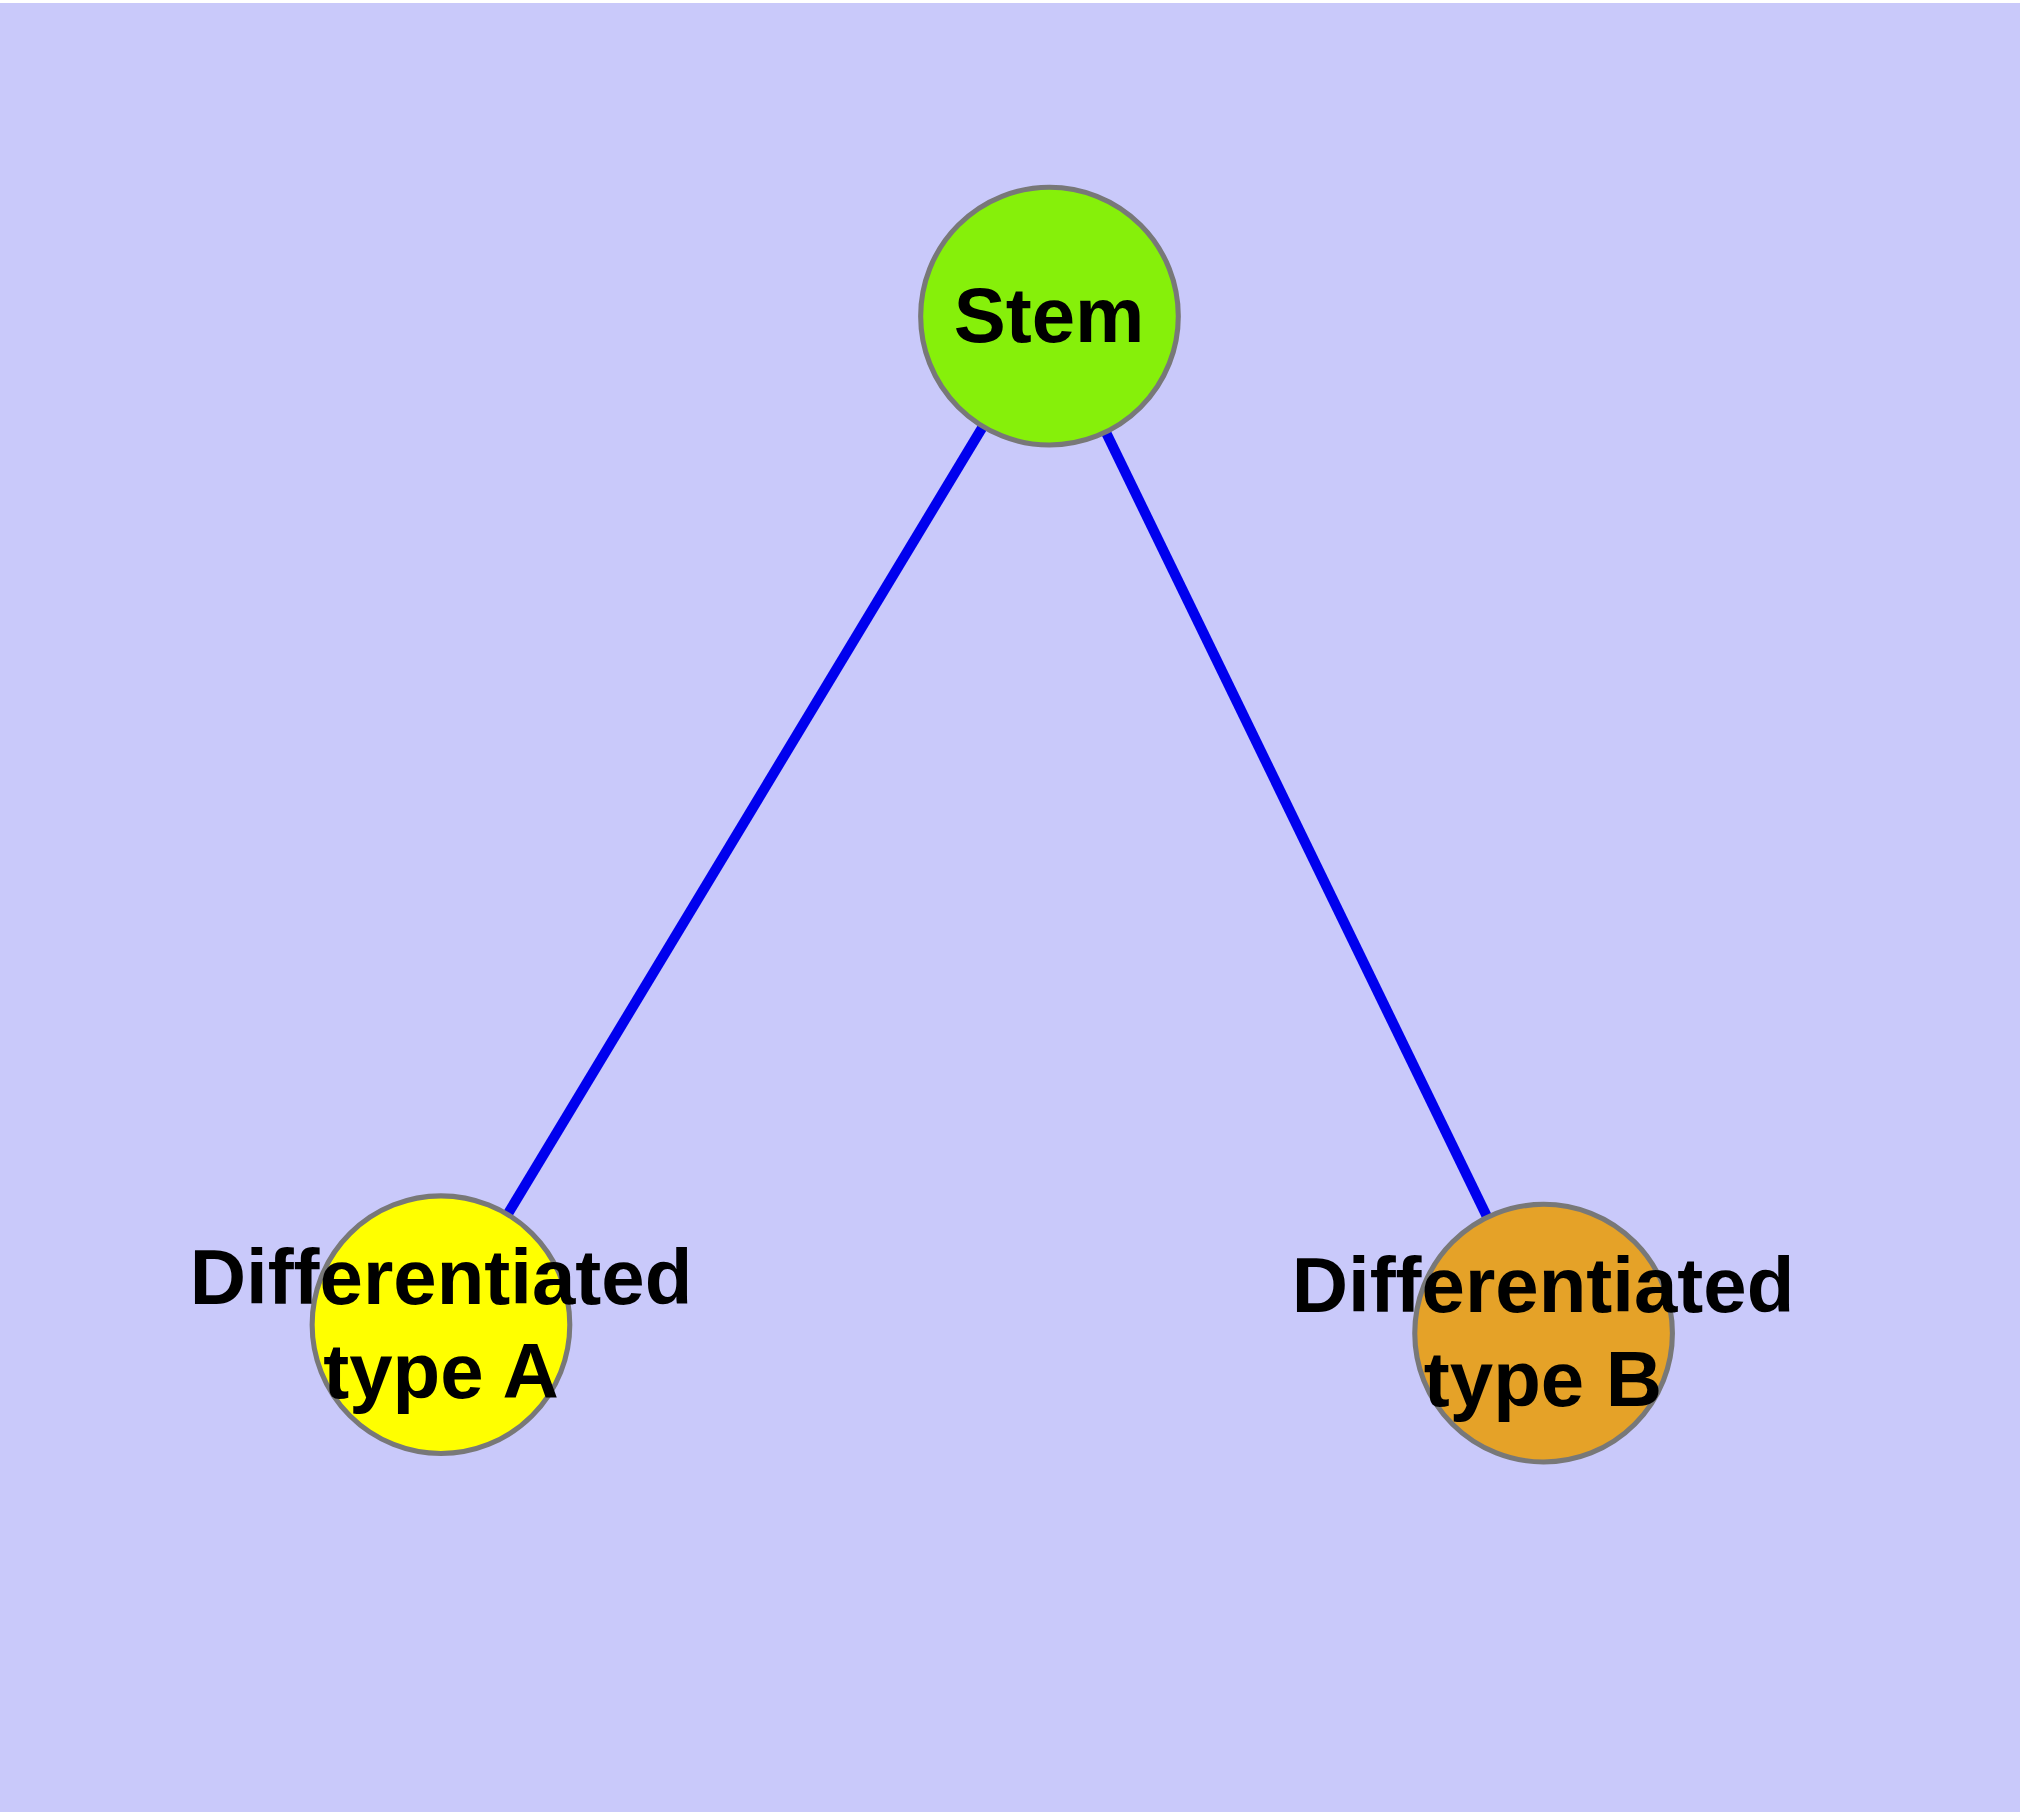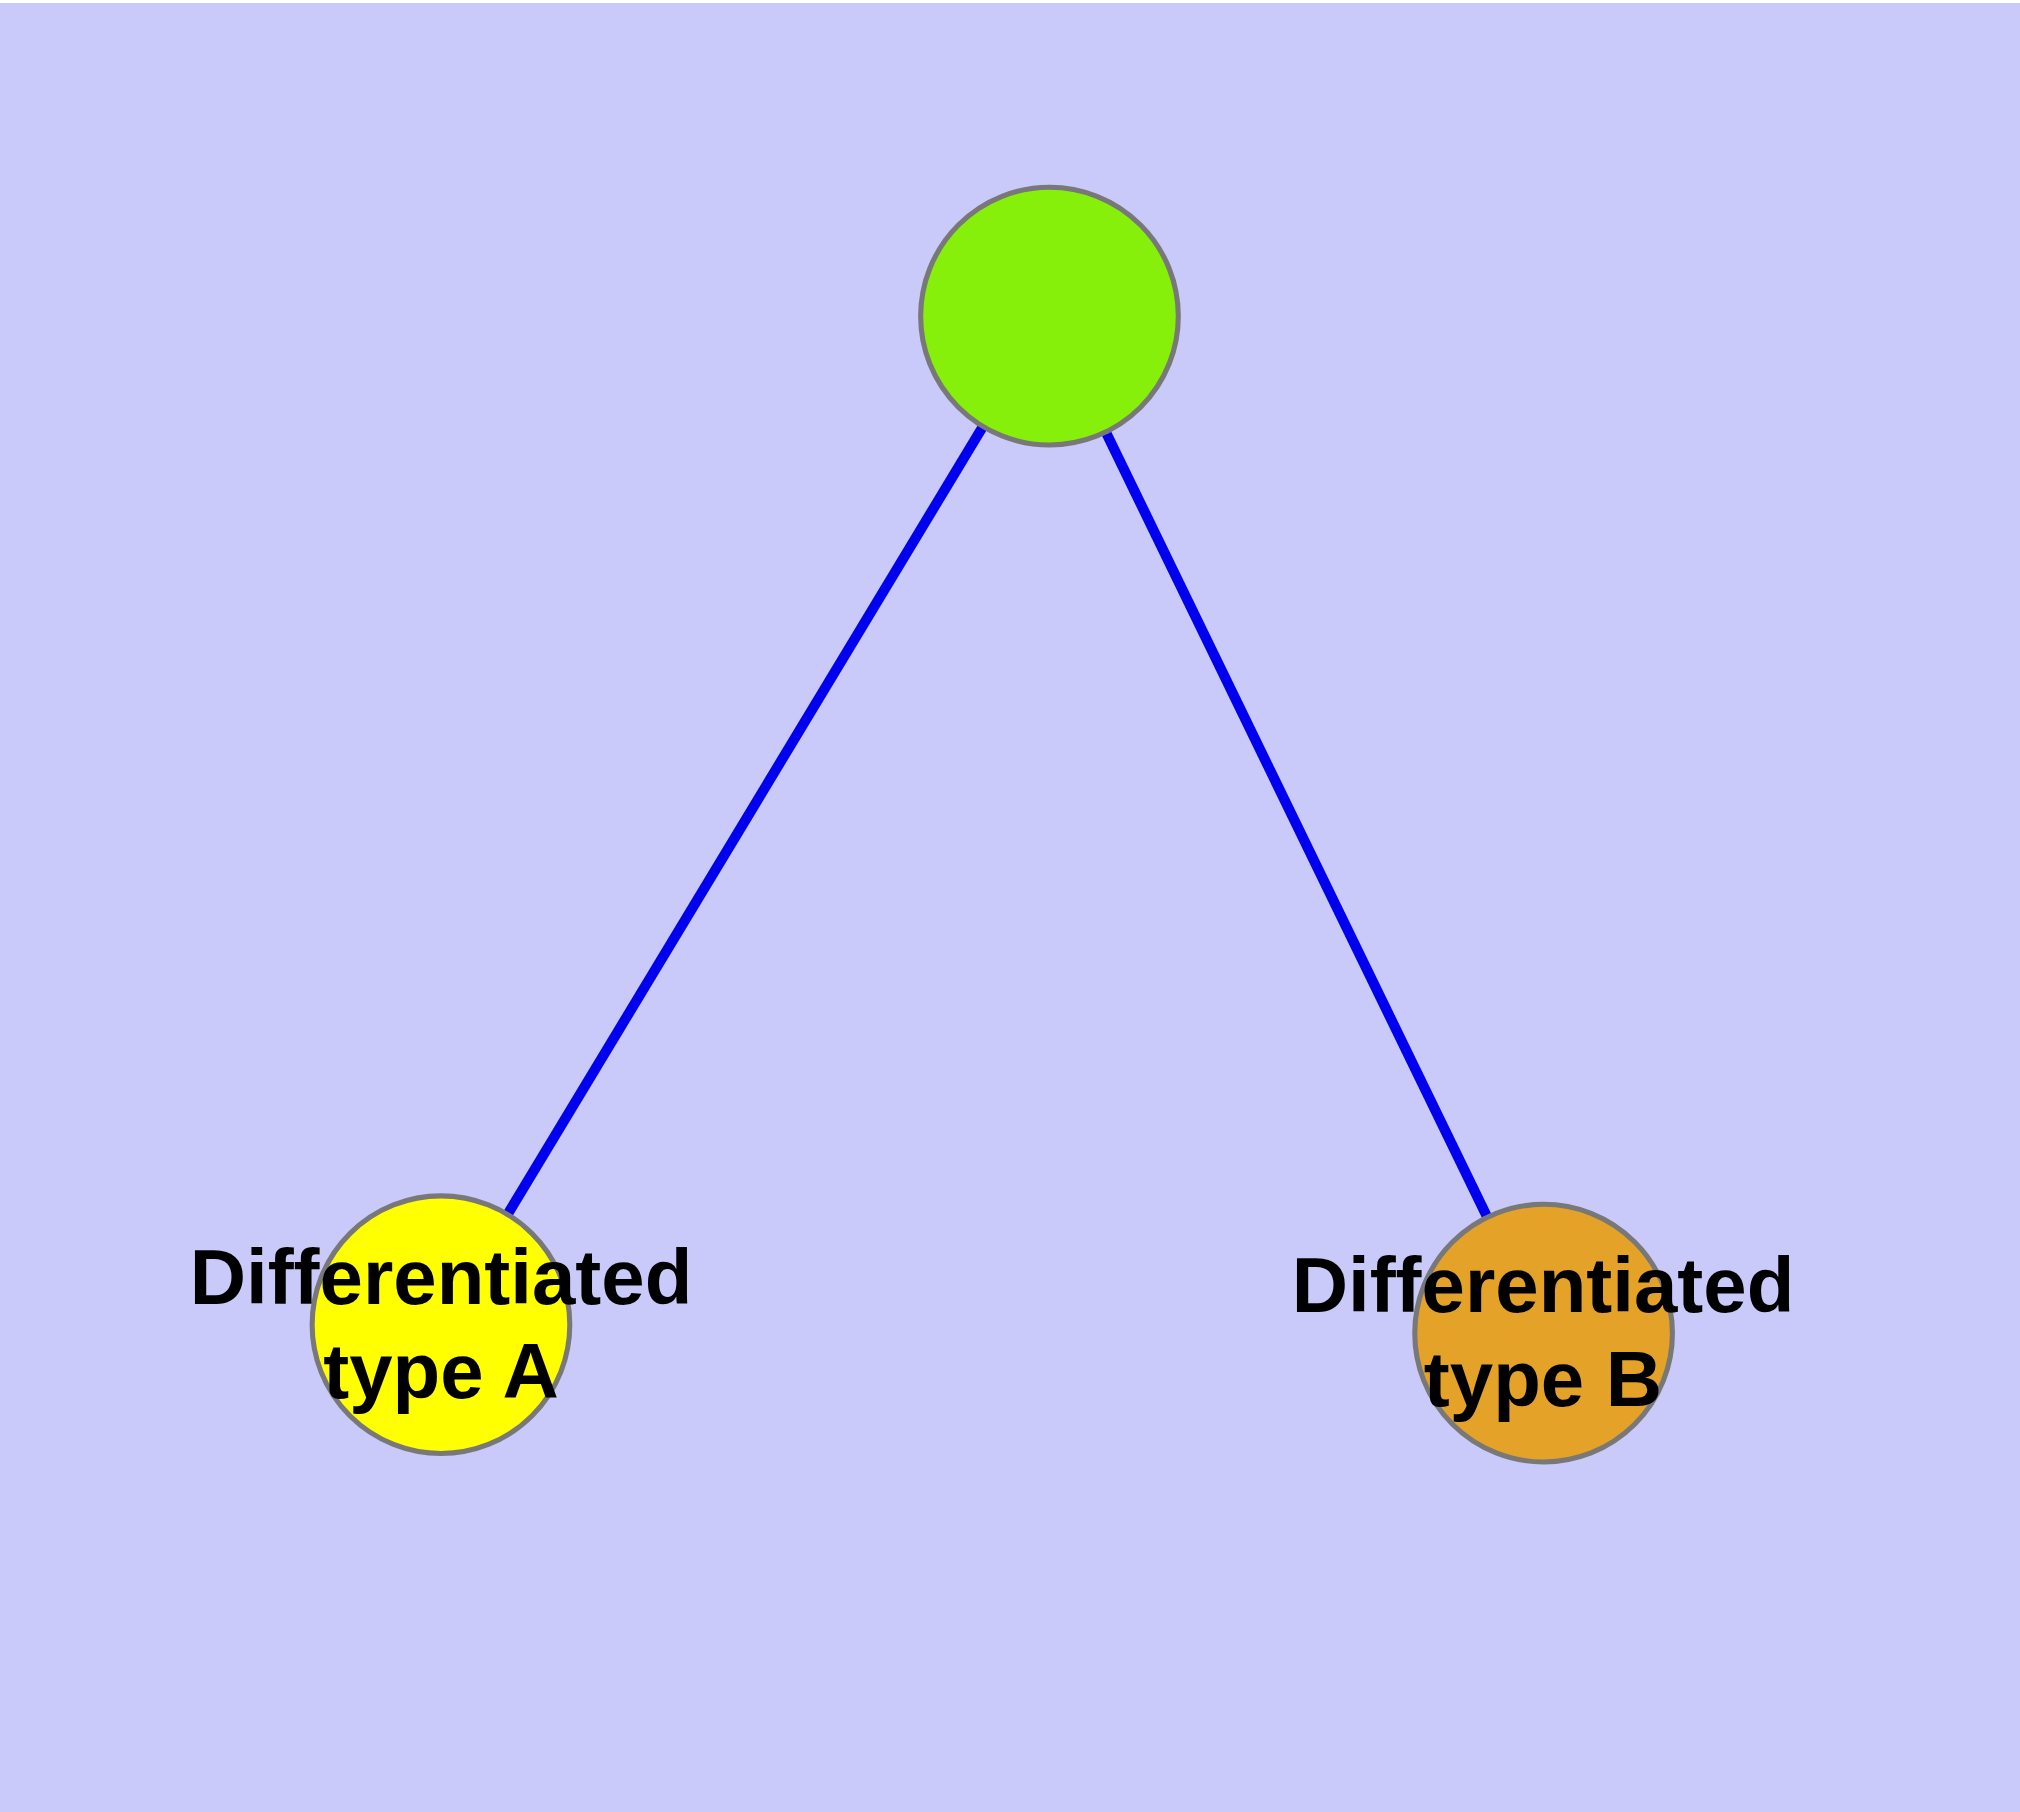--- a/index.html
+++ b/index.html
@@ -59,19 +59,20 @@
         <line x1="1238" y1="373" x2="520" y2="1563" stroke="#0000EE" stroke-width="12"></line>
         <line x1="1238" y1="373" x2="1821" y2="1573" stroke="#0000EE" stroke-width="12"></line>
       </g>
     <g id="nodes-layer">
         <circle cx="1238" cy="373" r="152" fill="#86F00A" stroke="#787878" stroke-width="6"></circle>
         <circle cx="520" cy="1563" r="152" fill="#FFFF00" stroke="#787878" stroke-width="6"></circle>
         <circle cx="1821" cy="1573" r="152" fill="#E5A228" stroke="#787878" stroke-width="6"></circle>
       </g>
   </svg>
   <div class="labels-layer" id="labels-layer">
+      <div class="node-label" style="left: 1049px; top: 316px; color: rgb(0, 0, 0);">Stem</div>
       <div class="node-label" style="left: 441px; top: 1325px; color: rgb(0, 0, 0);">Differentiated
 type A</div>
       <div class="node-label" style="left: 1543px; top: 1333px; color: rgb(0, 0, 0);">Differentiated
 type B</div>
     </div>
 </div>
 
 
 </body></html>

